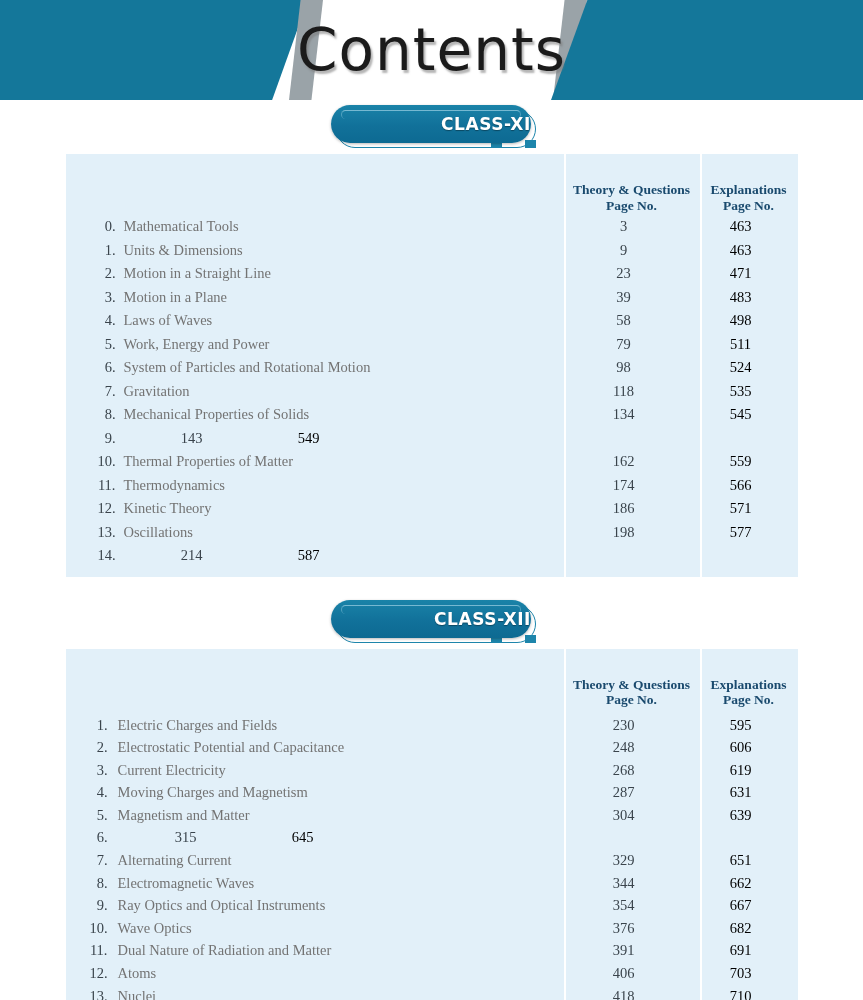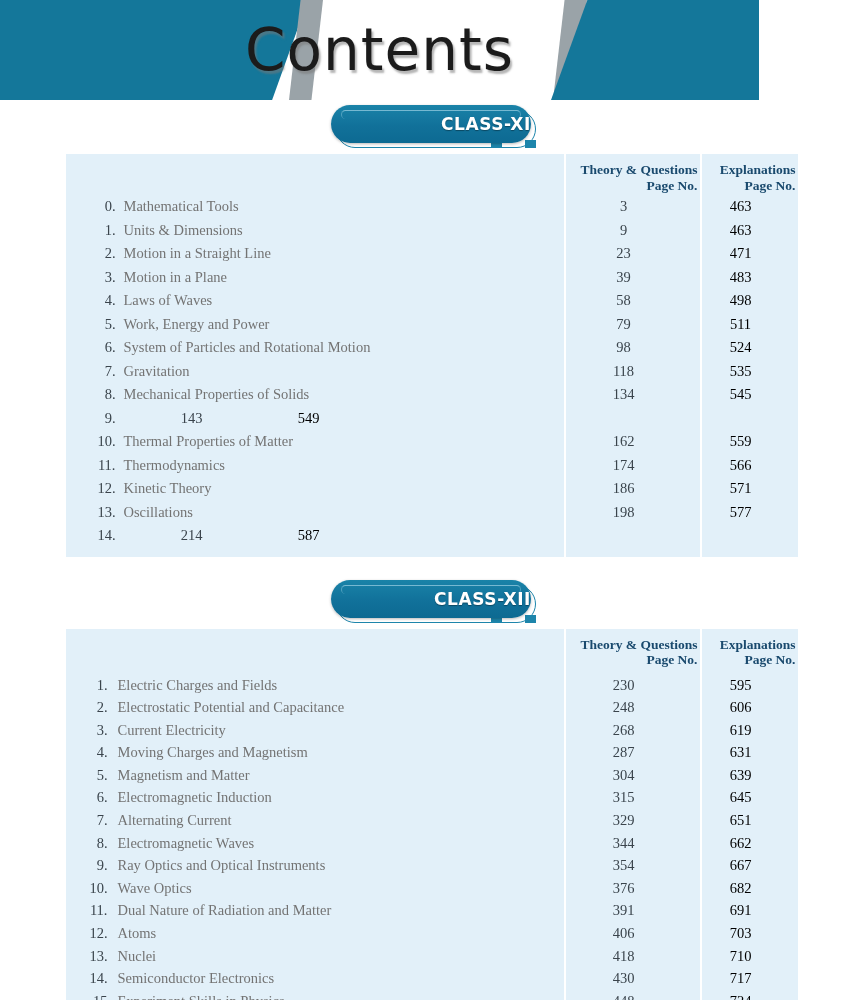--- a/index.html
+++ b/index.html
@@ -15,21 +15,21 @@
   .page {
     position: relative;
     width: 863px;
     height: 1000px;
     background: #ffffff;
   }
 
   
   .banner {
     position: relative;
-    width: 759px;
+    width: 863px;
     height: 100px;
     overflow: hidden;
   }
   .banner-block {
     position: absolute;
     top: 0;
     height: 100px;
     background: #14779a;
   }
   .banner-block.left {
@@ -153,27 +153,28 @@
   }
   .vline.v1 { left: 498px; }
   .vline.v2 { left: 634px; }
 
   .thead {
     display: flex;
     padding-top: 8px;
   }
   .thead .sp { width: 498px; }
   .th {
-    text-align: right;
+    text-align: center;
     font-family: "Liberation Serif", serif;
     font-weight: bold;
     font-size: 13.5px;
     line-height: 15.5px;
     color: #1a4a6e;
     padding: 0 2px;
+    margin-top: 20px;
   }
   .th.c1 { width: 136px; }
   .th.c2 { width: 98px; }
 
   .rows { padding-top: 5px; padding-bottom: 6px; }
 
   .row {
     display: flex;
     align-items: baseline;
     height: 23.5px;
@@ -394,21 +395,20 @@
             <div class="pg2">631</div>
           </div>
           <div class="row">
             <div class="num">5.</div>
             <div class="title">Magnetism and Matter</div>
             <div class="pg1">304</div>
             <div class="pg2">639</div>
           </div>
           <div class="row">
             <div class="num">6.</div>
-            <div class="title">Electromagnetic Induction</div>
             <div class="pg1">315</div>
             <div class="pg2">645</div>
           </div>
           <div class="row">
             <div class="num">7.</div>
             <div class="title">Alternating Current</div>
             <div class="pg1">329</div>
             <div class="pg2">651</div>
           </div>
           <div class="row">

